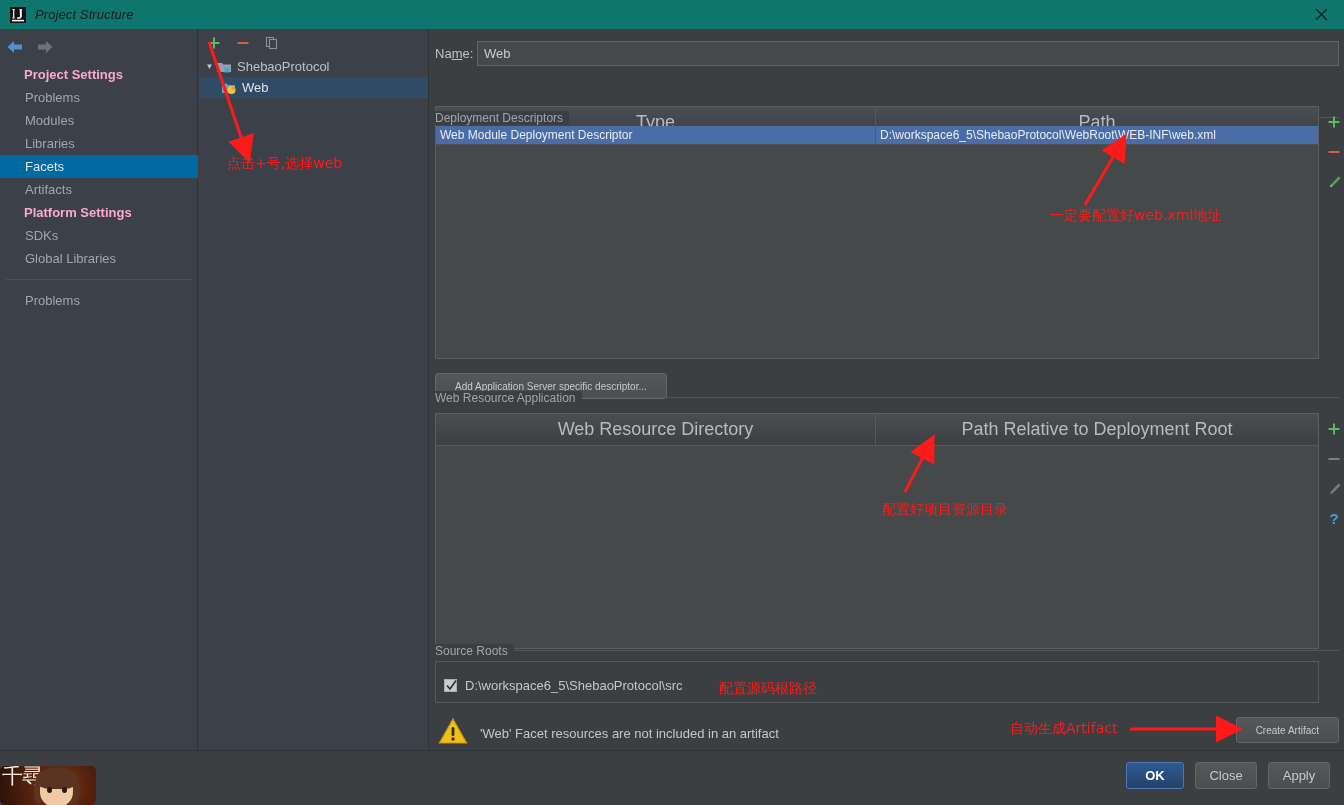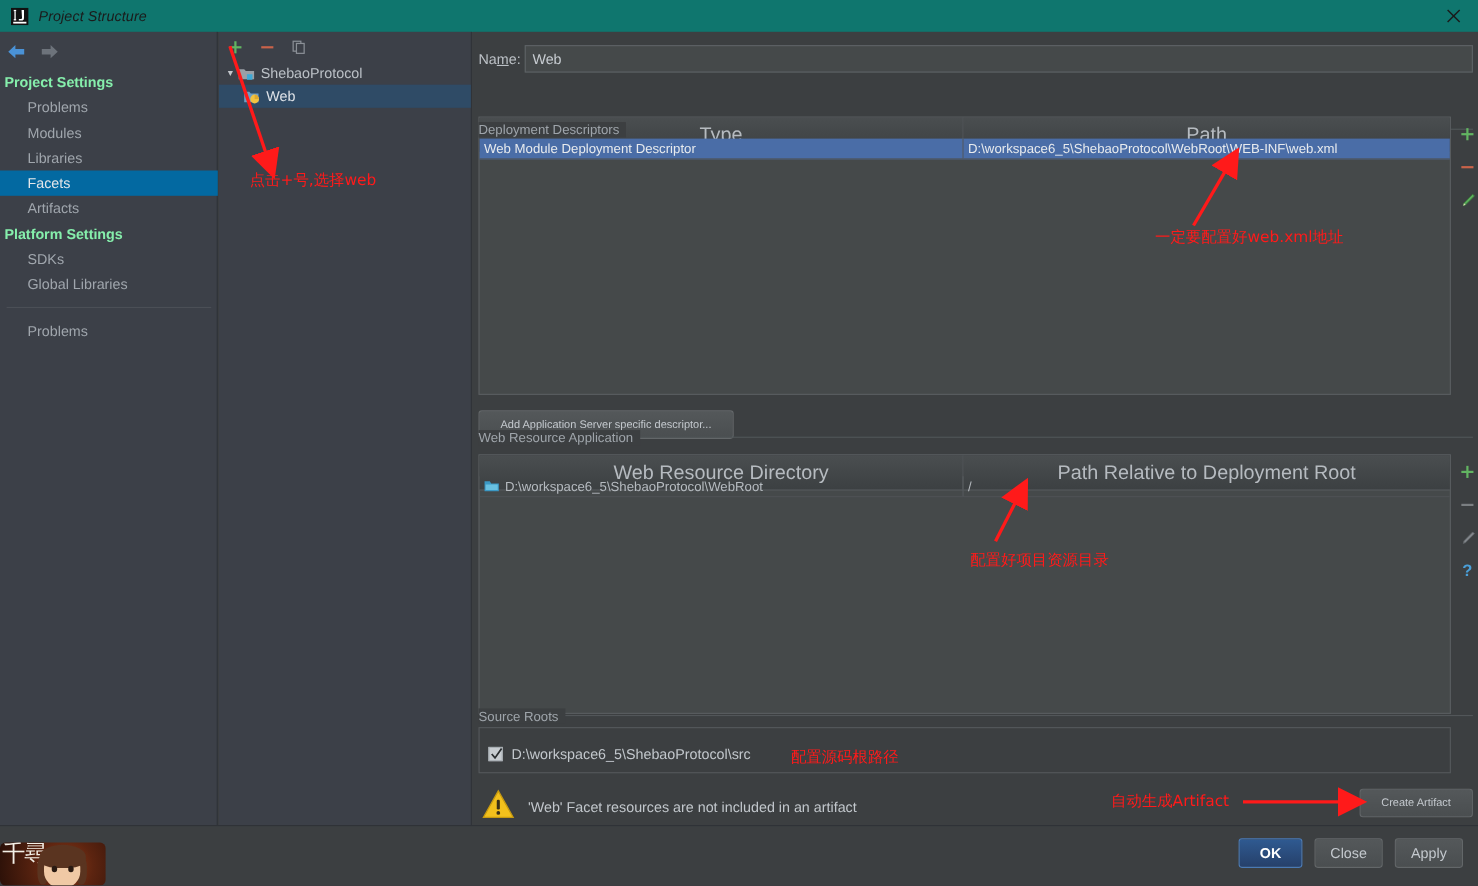--- a/index.html
+++ b/index.html
@@ -44,22 +44,22 @@
     width: 198px; height: 721px;
     background: #3c4048;
     border-right: 1px solid #2f3237;
   }
   .nav-arrows {
     position: absolute; left: 0; top: 3px; height: 30px;
     display: flex; align-items: center;
   }
   .nav-arrows .arrow { width: 30px; height: 30px; display: flex; align-items: center; justify-content: center; cursor: pointer; }
   .side-group {
-    font-size: 13px; color: #86efac; font-weight: bold;
-    padding-left: 4px; height: 23px; line-height: 23px;
+    font-size: 13px; color: #f9a8d4; font-weight: bold;
+    padding-left: 24px; height: 23px; line-height: 23px;
   }
   .side-item {
     font-size: 13px; color: #a0a6ad;
     height: 23px; line-height: 23px;
     padding-left: 25px; cursor: pointer;
   }
   .side-item.selected { background: #0369a1; color: #e4e7ea; }
   .side-sep { height: 1px; background: #4b4f56; margin: 9px 0 0 6px; width: 186px; }
 
   
@@ -378,32 +378,20 @@
     <button class="btn" style="position:absolute; left:5px; top:344px; height:26px;">Add Application Server specific descriptor...</button>
 
     <div class="group-label" style="left:5px; top:362px;">Web Resource Application</div>
     <div class="group-line" style="left:140px; top:368px; width:769px;"></div>
 
     <div class="tbl-wrap" style="left:5px; top:384px; width:884px; height:236px;">
       <div class="tbl-head">
         <div class="th" style="flex:0 0 440px;">Web Resource Directory</div>
         <div class="th">Path Relative to Deployment Root</div>
       </div>
-      <div class="trow">
-        <div class="td" style="flex:0 0 440px;">
-          <span style="display:inline-flex; margin-right:5px;">
-            <svg width="14" height="12" viewBox="0 0 14 12">
-              <path d="M0.5 1.5 L0.5 10.5 L13.5 10.5 L13.5 3.5 L6.5 3.5 L5.3 1.5 Z" fill="#3b98c4"></path>
-              <path d="M1.5 4.5 L12.5 4.5 L12.5 9.5 L1.5 9.5 Z" fill="#69c0e0"></path>
-            </svg>
-          </span>
-          <span>D:\workspace6_5\ShebaoProtocol\WebRoot</span>
-        </div>
-        <div class="td">/</div>
-      </div>
     </div>
 
     <div class="side-tools" style="left:890px; top:385px;">
       <span class="stbtn">
         <svg width="14" height="14" viewBox="0 0 14 14">
           <rect x="6" y="1.5" width="2" height="11" fill="#62b562"></rect>
           <rect x="1.5" y="6" width="11" height="2" fill="#62b562"></rect>
         </svg>
       </span>
       <span class="stbtn">

